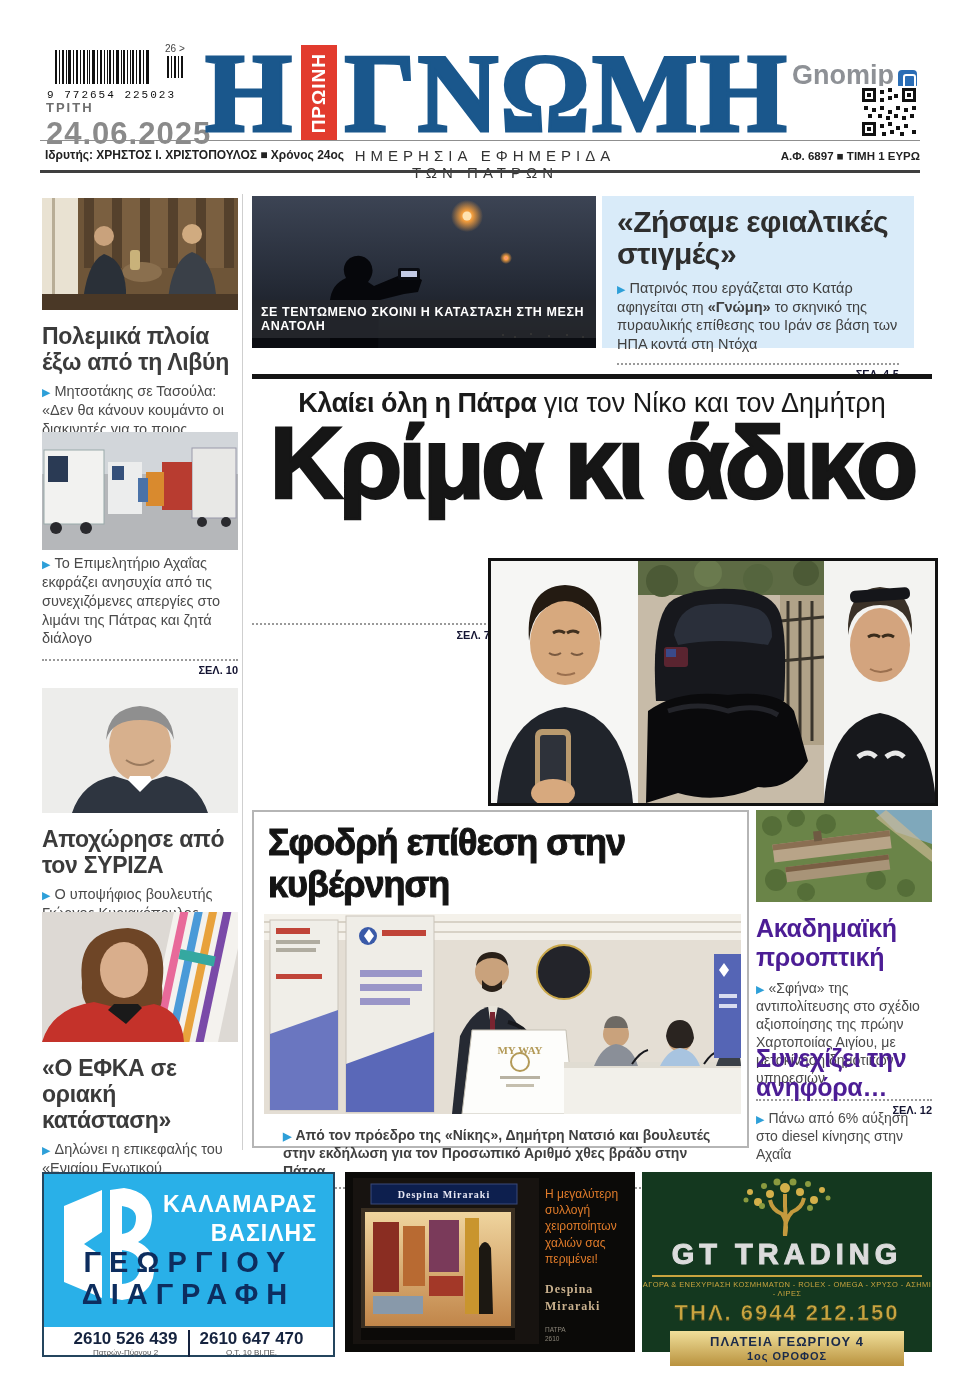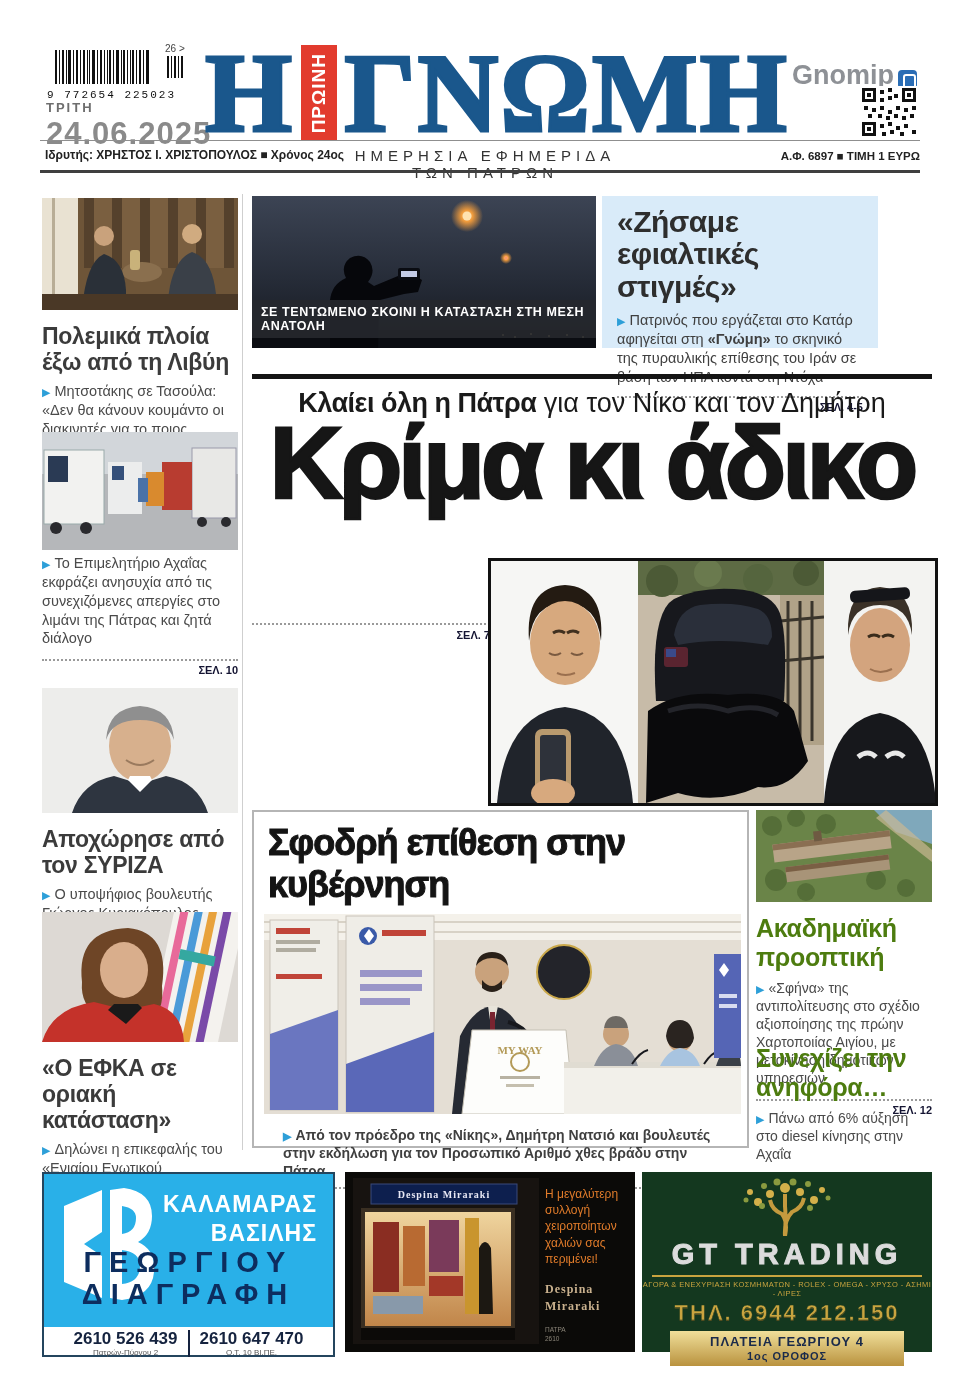--- a/index.html
+++ b/index.html
@@ -30,40 +30,40 @@
   .sbtitle{font-size:23px;font-weight:bold;color:#3b3b3b;line-height:1.13;margin:9px 0 7px;letter-spacing:-.3px;}
   .sum{font-size:14.5px;color:#4a4a4a;line-height:1.3;margin:0;}
   .arr{color:#2d9fd8;font-size:11px;margin-right:4px;}
   .dotline{border-top:2px dotted #9a9a9a;margin-top:11px;}
   .pg{font-size:11px;font-weight:bold;color:#141432;text-align:right;margin-top:3px;}
   .vdiv{width:1px;background:#cfcfcf;}
   
   .leadwrap{left:252px;top:196px;width:344px;height:152px;}
   .leadcap{position:absolute;left:0;bottom:10px;background:rgba(38,40,46,.9);color:#fff;
            font-weight:bold;font-size:12.5px;letter-spacing:.6px;padding:5px 9px;}
-  .qatar{left:602px;top:196px;width:276px;height:152px;background:#d9ebf9;box-sizing:border-box;padding:10px 15px;}
+  .qatar{left:602px;top:196px;width:312px;height:152px;background:#d9ebf9;box-sizing:border-box;padding:10px 15px;}
   .qtitle{font-size:30px;font-weight:bold;color:#2e2e2e;line-height:1.08;margin:0 0 8px;letter-spacing:-.5px;}
   .qsum{font-size:14.5px;color:#3f3f3f;line-height:1.3;margin:0;}
   
   .blackbar{left:252px;top:374px;width:680px;height:5px;background:#141414;}
   .kicker{left:252px;top:388px;width:680px;text-align:center;font-size:27px;color:#1a1a1a;}
   .kicker .kb{font-weight:bold;letter-spacing:-.5px;}
   .mainhead{left:252px;top:412px;width:680px;text-align:center;font-size:102px;font-weight:bold;
             color:#161616;-webkit-text-stroke:2.5px #161616;letter-spacing:-4px;line-height:1;}
   .mainsum{left:252px;top:612px;width:238px;font-size:20px;color:#3d3d3d;line-height:1.32;}
   .collage{left:488px;top:558px;width:444px;height:242px;border:3px solid #111;display:flex;box-sizing:content-box;}
   
   .attack{left:252px;top:810px;width:497px;height:338px;border:2px solid #b5b5b5;box-sizing:border-box;background:#fff;}
   .athead{font-size:36px;font-weight:bold;color:#141414;-webkit-text-stroke:1px #141414;
           letter-spacing:-1px;margin:10px 14px 8px;}
   .atphoto{margin:0 10px;}
   .atcap{font-size:14px;color:#3f3f3f;line-height:1.3;margin:8px 29px 0;font-weight:bold;}
   
   .rcol{position:absolute;left:756px;width:176px;}
-  .rtitle{font-size:25px;font-weight:bold;color:#4d7c0f;line-height:1.15;margin:8px 0 7px;letter-spacing:-.3px;}
+  .rtitle{font-size:25px;font-weight:bold;color:#4c1d95;line-height:1.15;margin:8px 0 7px;letter-spacing:-.3px;}
   .rsum{font-size:14px;color:#4a4a4a;line-height:1.3;margin:0;}
   
   .ad-kal{left:42px;top:1172px;width:293px;height:185px;background:#29b0e8;border:2px solid #24455e;box-sizing:border-box;}
   .kal-name{position:absolute;right:16px;top:16px;text-align:right;color:#fff;font-weight:bold;
             font-size:23px;line-height:1.25;letter-spacing:1px;}
   .kal-svc{position:absolute;left:0;width:100%;text-align:center;color:#0d2d5e;font-weight:bold;
            font-size:29px;letter-spacing:8px;}
   .kal-strip{position:absolute;left:0;bottom:0;width:100%;height:28px;background:#fff;
              display:flex;justify-content:center;align-items:flex-start;padding-top:3px;box-sizing:border-box;}
   .kal-ph{font-size:17px;font-weight:bold;color:#15233f;padding:0 10px;text-align:center;line-height:1;}

